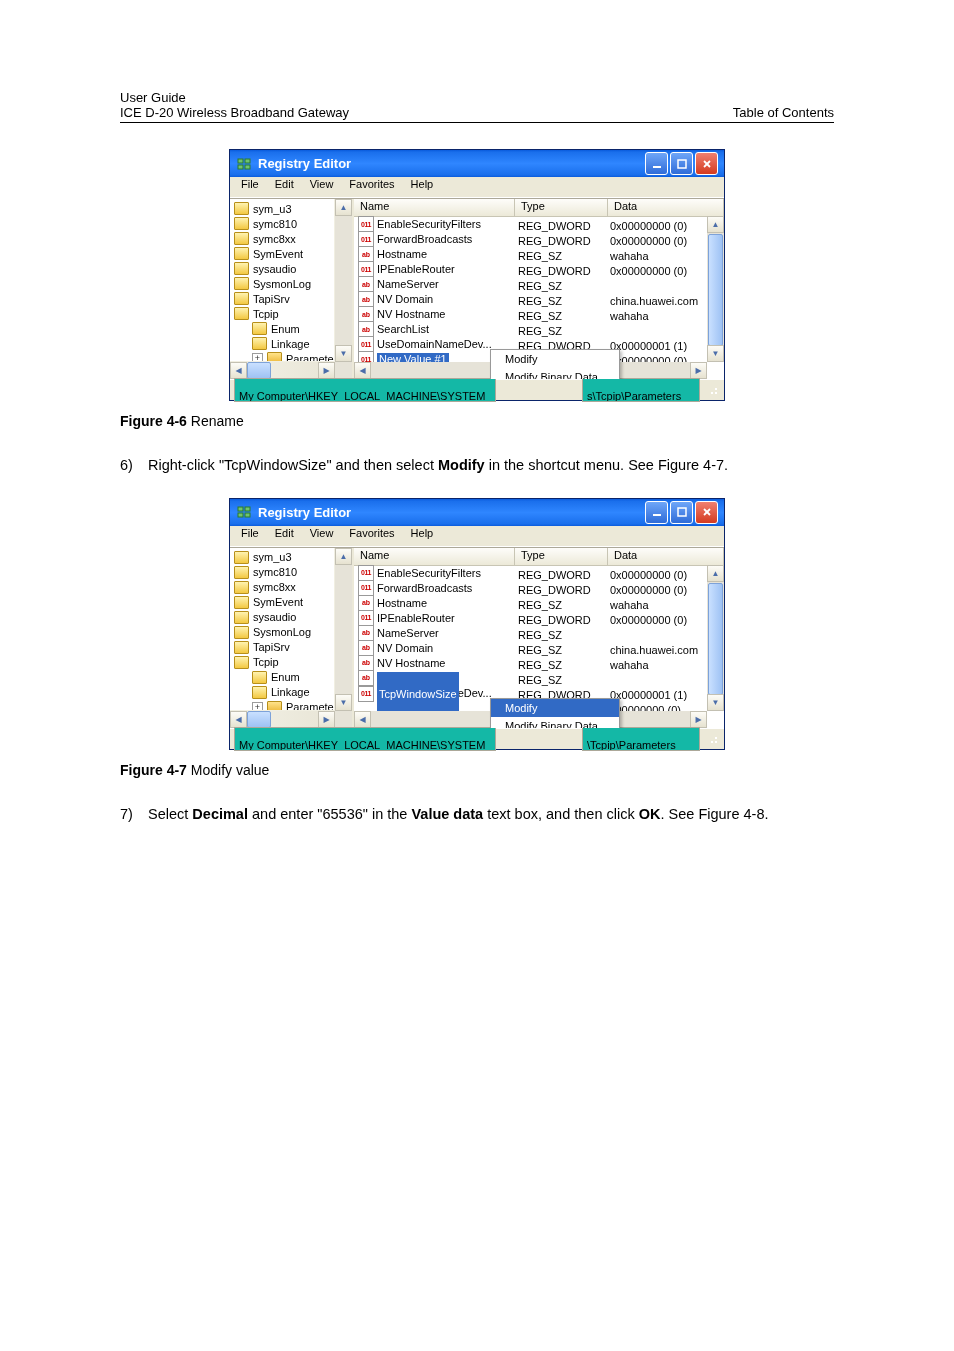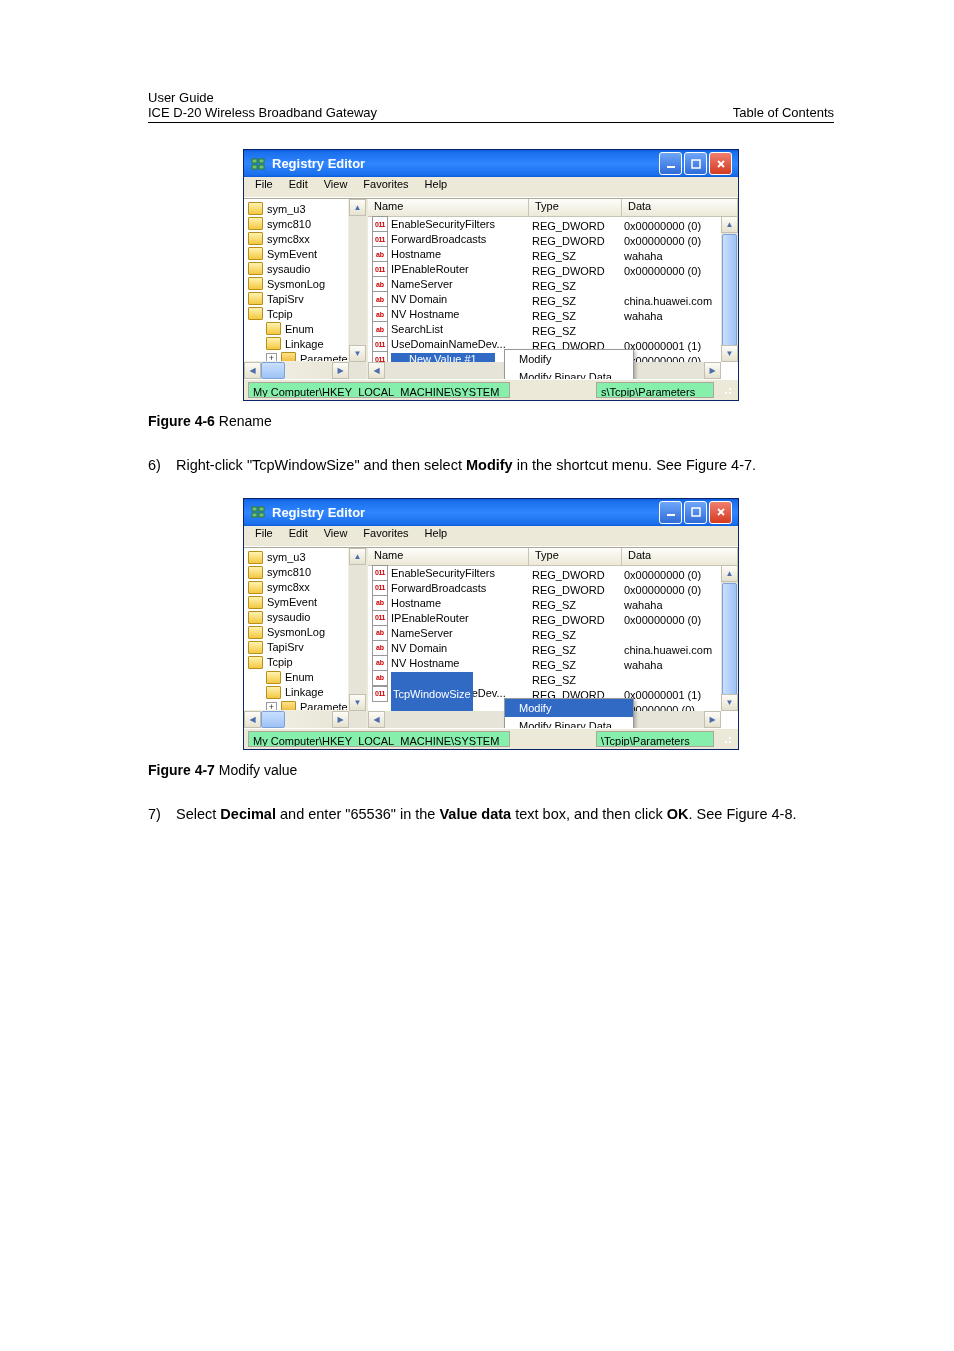--- a/index.html
+++ b/index.html
@@ -5,21 +5,20 @@
   body {
     margin: 0;
     background: #fff;
     font-family: Arial, Helvetica, sans-serif;
     color: #000;
     width: 954px;
   }
   .page {
     padding: 90px 120px 60px 120px;
     box-sizing: border-box;
-    margin-left: 28px;
   }
   .header {
     display: flex;
     justify-content: space-between;
     font-size: 13px;
     border-bottom: 1px solid #000;
     padding-bottom: 2px;
     margin-bottom: 26px;
   }
   .header .left { }
@@ -203,21 +202,21 @@
   }
   .scrollbar-h2 .arrow{width:17px;height:17px;background:linear-gradient(to bottom,#fdfcf7,#e6e2d0);border:1px solid #c3c0b2;box-sizing:border-box;display:flex;align-items:center;justify-content:center;font-size:8px;color:#4b6da9;}
   .scrollbar-h2 .arrow.right{margin-left:auto;}
 
   .statusbar {
     background:#ece9d8; height:20px; border-top:1px solid #fff;
     display:flex; align-items:center; padding:0 4px; gap:4px;
     position:relative;
   }
   .statuscell{
-    border:1px solid #aca899; background:#86efac; padding:3px 4px; height:16px; box-sizing:border-box;
+    border:1px solid #aca899; background:#14b8a6; padding:11px 4px; height:16px; box-sizing:border-box;
     white-space:nowrap; overflow:hidden;
   }
   .statuscell.left{flex:0 0 262px;}
   .statuscell.right{flex:0 0 118px;}
   .grip{
     width:14px;height:14px; margin-left:2px;
     background:
       radial-gradient(circle at 10px 10px,#fff 1px,transparent 1px),
       radial-gradient(circle at 6px 10px,#fff 1px,transparent 1px),
       radial-gradient(circle at 10px 6px,#fff 1px,transparent 1px);
@@ -433,21 +432,21 @@
                   <span class="val-icon bin"></span>
                   <span>UseDomainNameDev...</span>
                 </div>
                 <div class="cell type">REG_DWORD</div>
                 <div class="cell data">0x00000001 (1)</div>
               </div>
             </div>
           <div class="row">
             <div class="cell name">
                 <span class="val-icon bin"></span>
-                <span class="selected" style="padding:0 18px;">New Value #1</span>
+                <span class="selected" style="padding:0 2px;">New Value #1</span>
               </div>
             <div class="cell type"></div>
             <div class="cell data">0x00000000 (0)</div>
           </div>
           <div class="scrollbar-v2">
             <div class="arrow">▲</div>
             <div class="thumb"></div>
             <div class="arrow down">▼</div>
           </div>
           <div class="scrollbar-h2">

